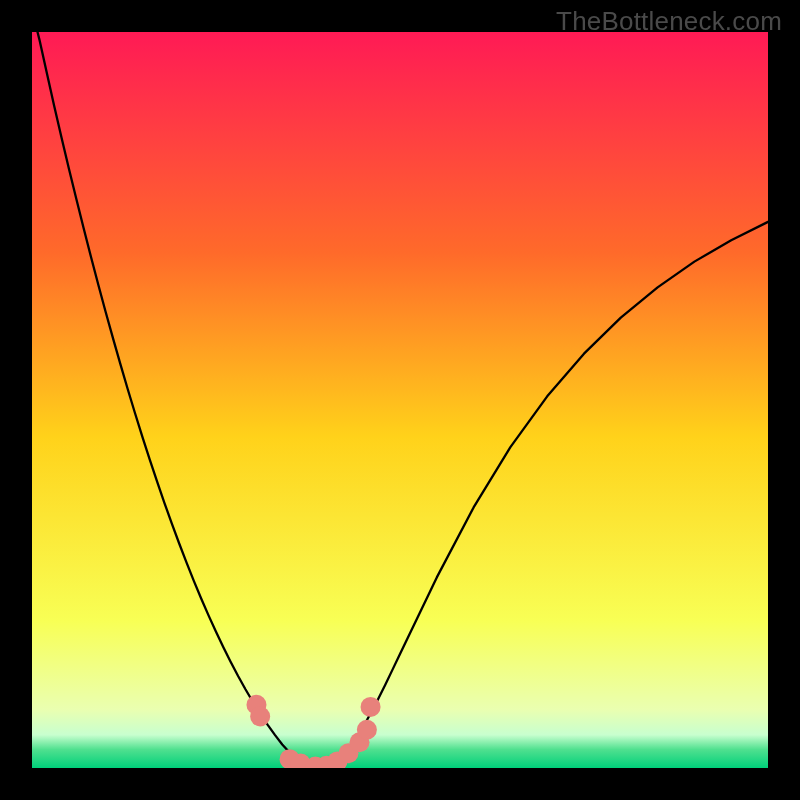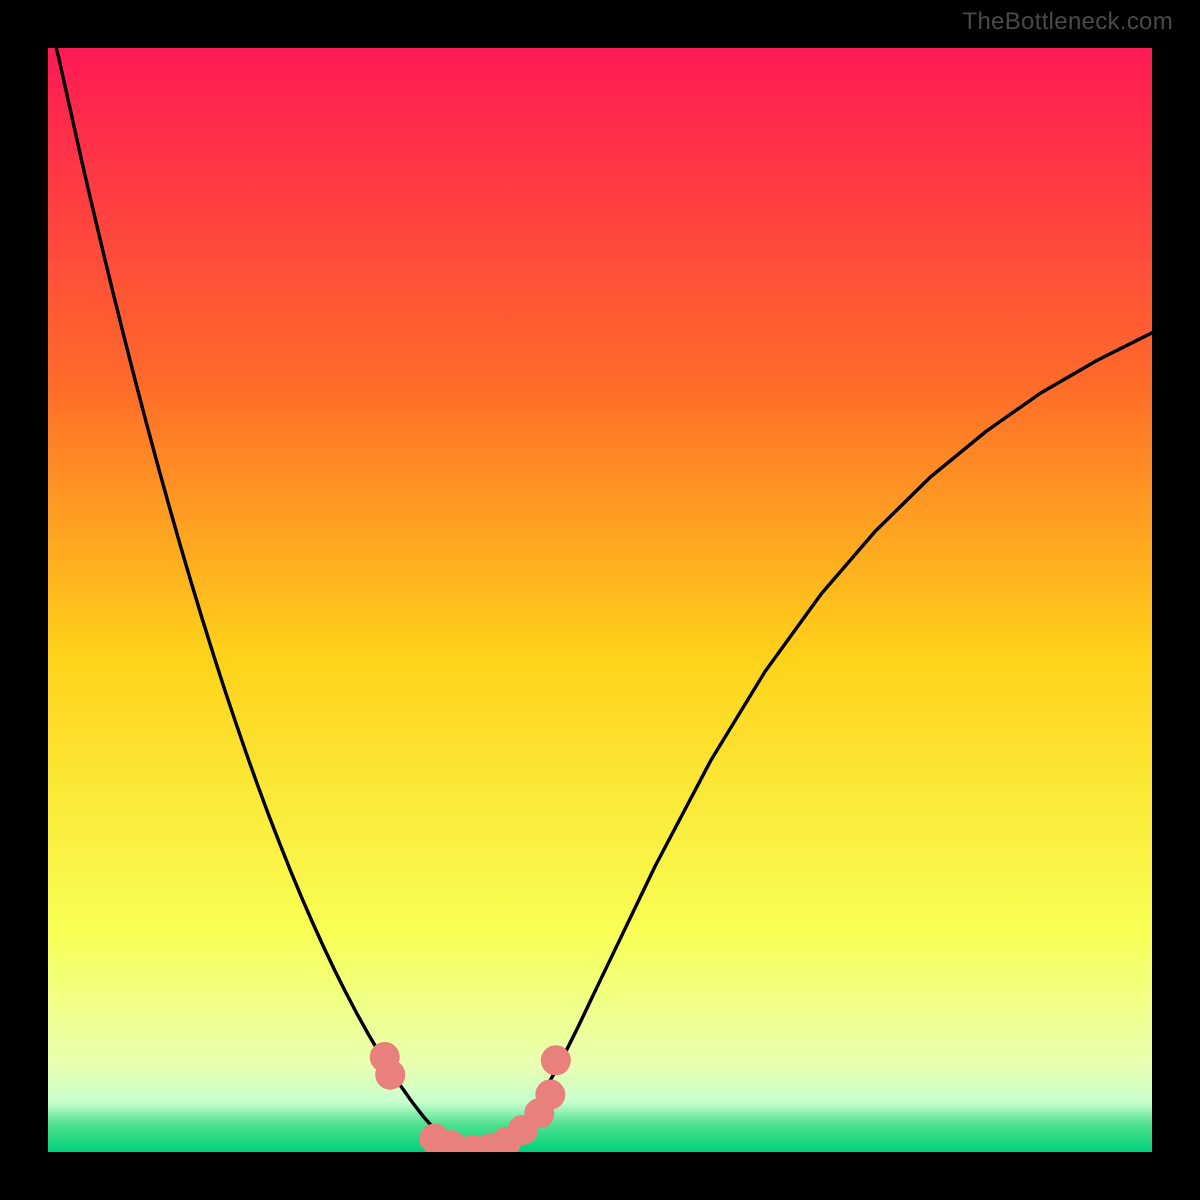--- a/index.html
+++ b/index.html
@@ -24,21 +24,21 @@
     top: 32px;
     left: 32px;
     width: 736px;
     height: 736px;
   }
   .watermark {
     position: absolute;
     top: 6px;
     right: 18px;
     color: #4a4a4a;
-    font-size: 16px;
+    font-size: 26px;
     font-weight: 400;
     letter-spacing: 0.2px;
     user-select: none;
   }
 </style>
 </head>
 <body>
 
 <div class="frame">
   <div class="watermark">TheBottleneck.com</div>

